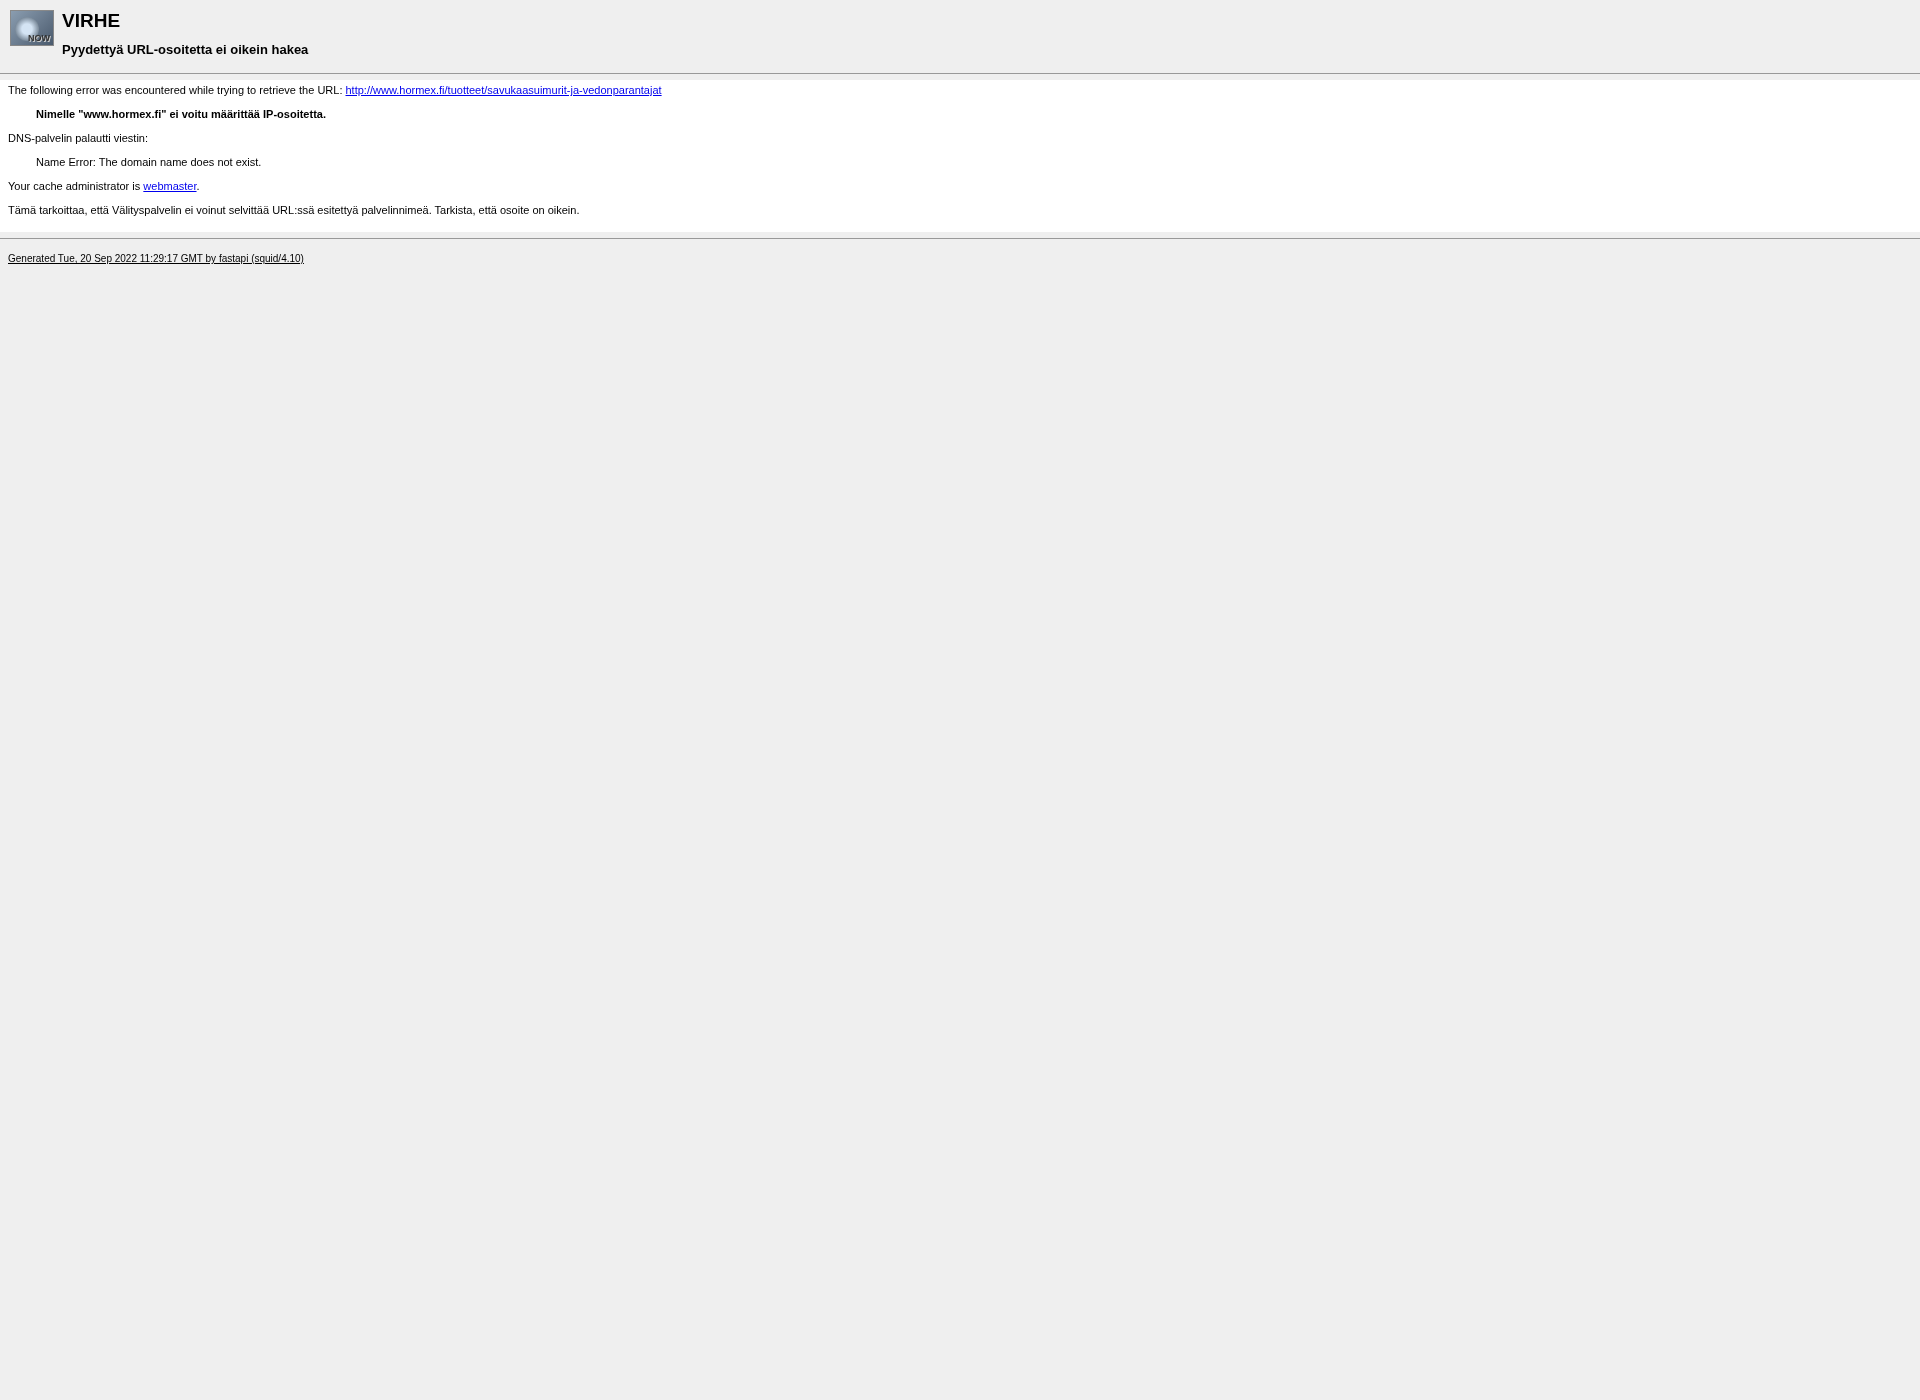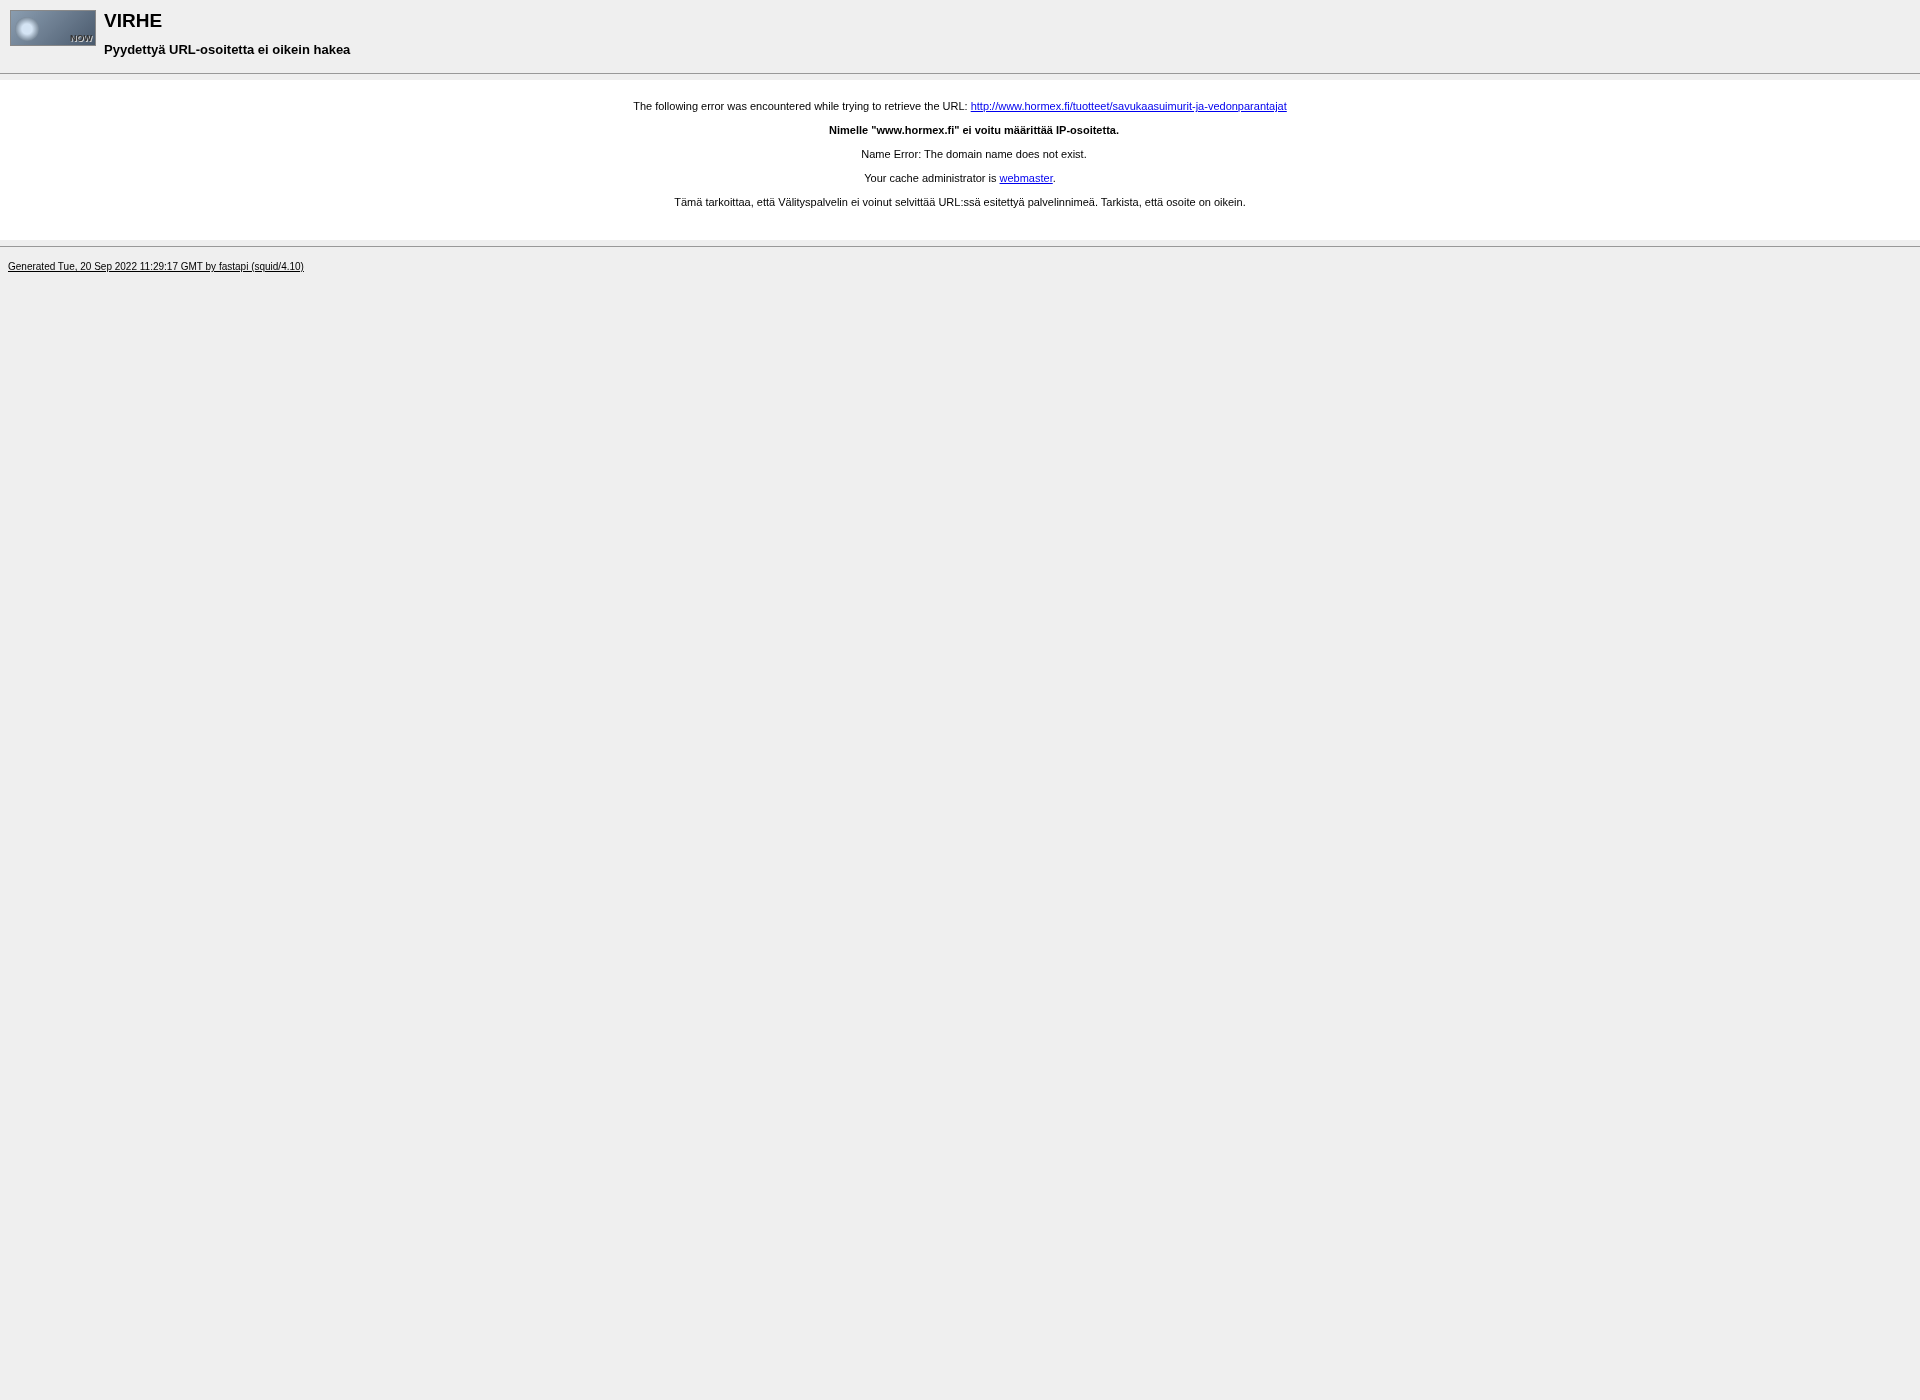--- a/index.html
+++ b/index.html
@@ -12,21 +12,21 @@
       background-color: #efefef;
       font-size: 11px;
     }
     .header-section {
       padding: 10px;
       display: flex;
       align-items: flex-start;
       gap: 8px;
     }
     .logo-box {
-      width: 86px;
+      width: 44px;
       height: 36px;
       background: linear-gradient(135deg, #8a9db0 0%, #6b7c8f 50%, #4a5a6d 100%);
       border: 1px solid #888;
       display: flex;
       align-items: center;
       justify-content: center;
       position: relative;
       overflow: hidden;
     }
     .logo-box::before {
@@ -58,22 +58,21 @@
       font-size: 13px;
       font-weight: bold;
     }
     hr {
       border: none;
       border-top: 1px solid #999;
       margin: 6px 0;
     }
     .content-section {
       background-color: #ffffff;
-      padding: 20px 8px;
-      text-align: center;
+      padding: 4px 8px;
     }
     .content-section p {
       margin-bottom: 12px;
       font-size: 11px;
     }
     .content-section a {
       color: #0000ee;
       text-decoration: underline;
     }
     .indented {
@@ -101,20 +100,21 @@
   </div>
 </div>
 
 <hr>
 
 <div class="content-section">
   <p>
     <span>The following error was encountered while trying to retrieve the URL: </span><a href="#">http://www.hormex.fi/tuotteet/savukaasuimurit-ja-vedonparantajat</a>
   </p>
   <p class="indented bold-line">Nimelle "www.hormex.fi" ei voitu määrittää IP-osoitetta.</p>
+  <p>DNS-palvelin palautti viestin:</p>
   <p class="indented">Name Error: The domain name does not exist.</p>
   <p>
     <span>Your cache administrator is </span><a href="#">webmaster</a><span>.</span>
   </p>
   <p>Tämä tarkoittaa, että Välityspalvelin ei voinut selvittää URL:ssä esitettyä palvelinnimeä. Tarkista, että osoite on oikein.</p>
 </div>
 
 <hr>
 
 <div class="footer-section">

